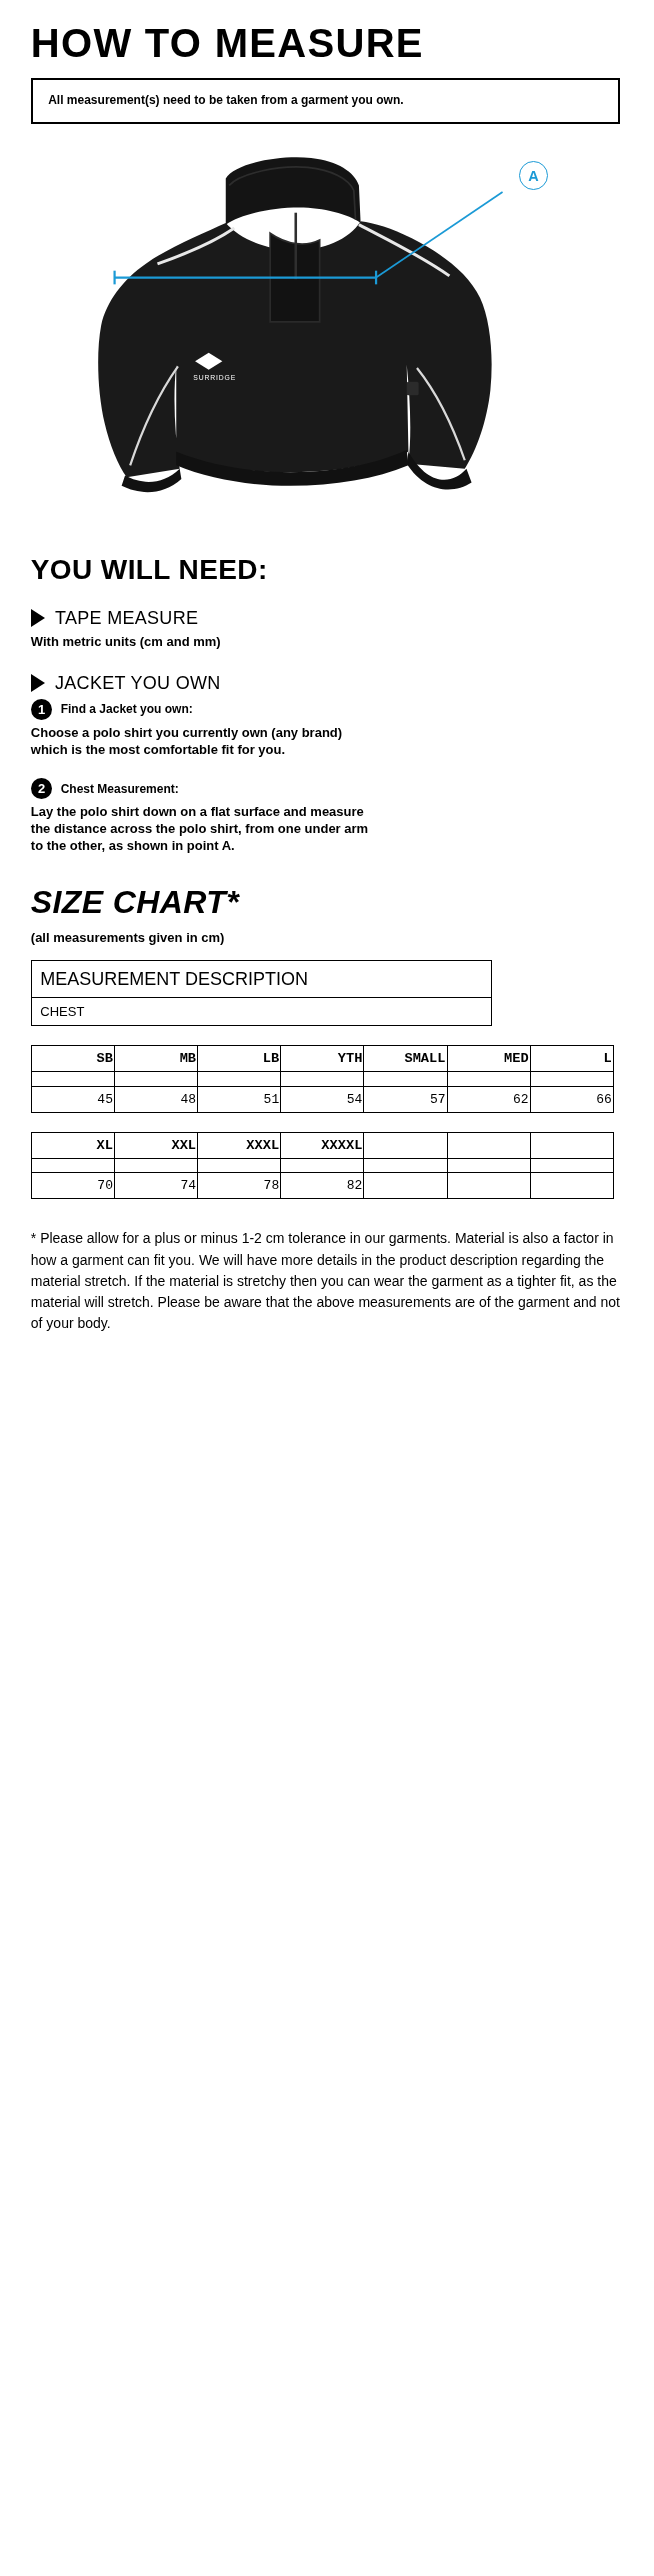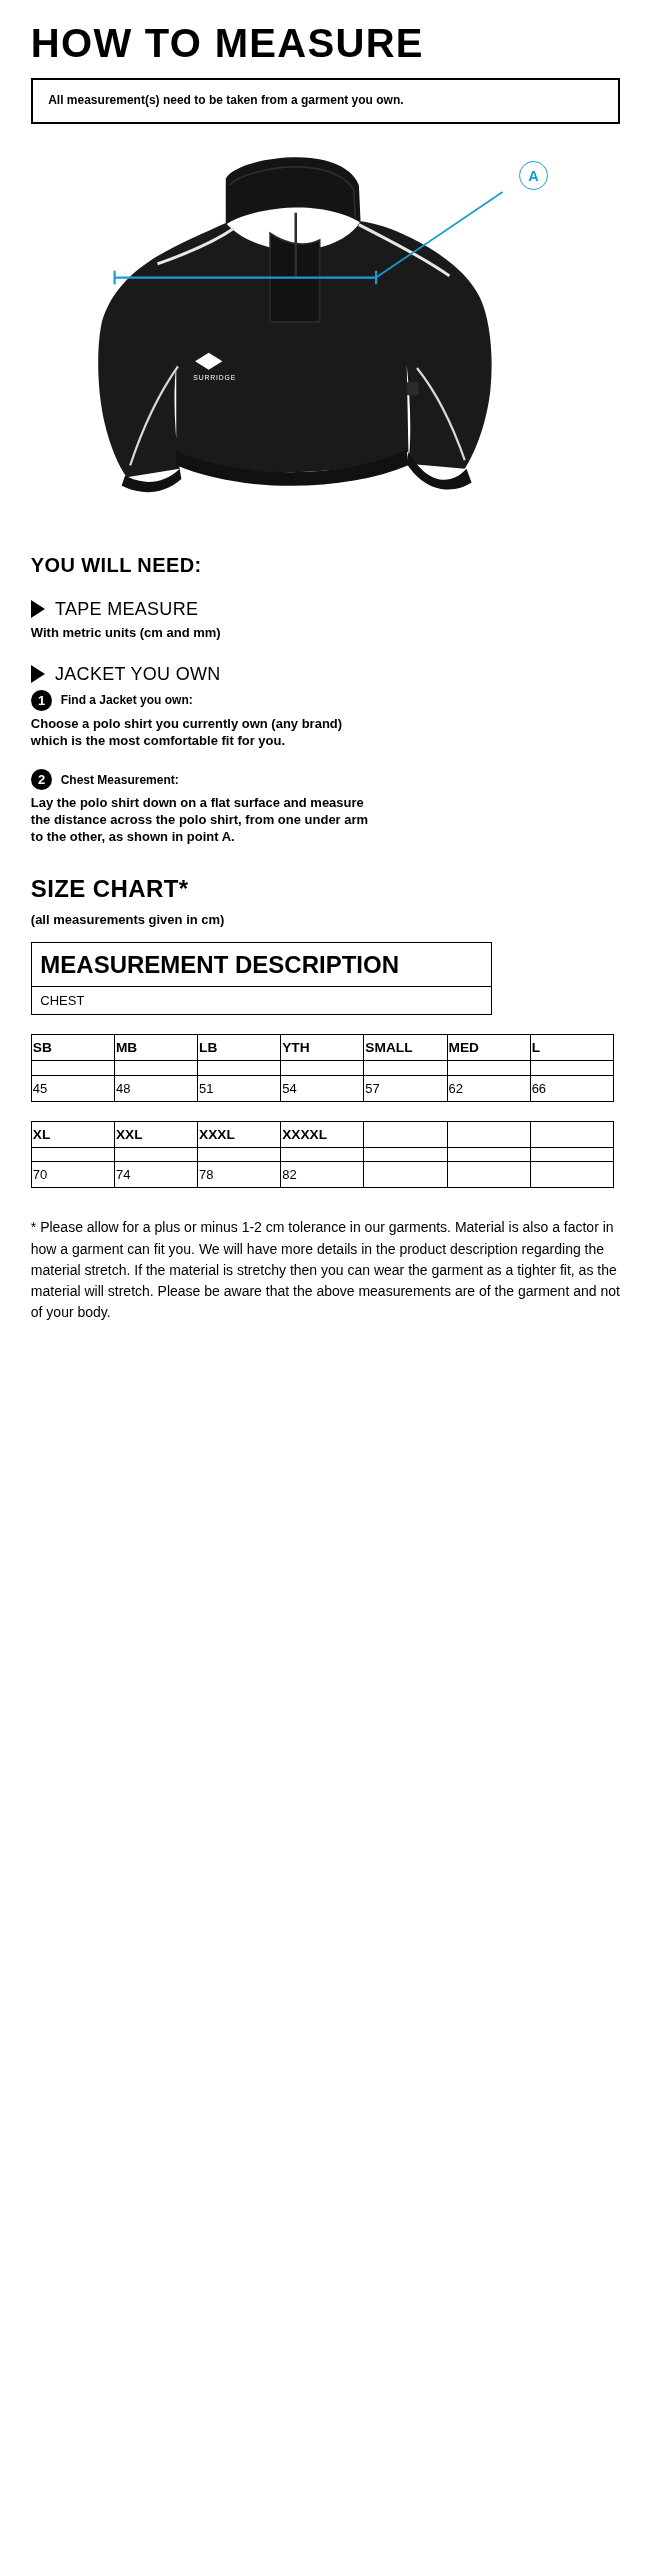--- a/index.html
+++ b/index.html
@@ -70,21 +70,21 @@
     font-size: 14.5px;
     font-weight: bold;
     display: flex;
     align-items: center;
     justify-content: center;
     background: #fff;
   }
 
   
   .section-title {
-    font-size: 20px;
+    font-size: 28px;
     font-weight: bold;
     letter-spacing: 0.4px;
     margin: 36px 0 22px 6.8px;
   }
   .need-item {
     margin: 0 0 5.1px 6.8px;
     display: flex;
     align-items: center;
     gap: 10.2px;
   }
@@ -130,67 +130,69 @@
   }
   .step-desc {
     font-size: 13px;
     font-weight: bold;
     line-height: 1.3;
     margin: 0 0 19px 6.8px;
   }
 
   
   .chart-title {
-    font-size: 24px;
+    font-size: 32px;
     font-weight: bold;
     margin: 29px 0 8.5px 6.8px;
     letter-spacing: 0.4px;
+    font-style: italic;
   }
   .chart-sub {
     font-size: 13px;
     font-weight: bold;
     margin: 0 0 15.4px 6.8px;
   }
 
   table { border-collapse: collapse; }
 
   .desc-table {
     margin-left: 6.8px;
     width: 461px;
     border: 1.7px solid #000;
   }
   .desc-table td {
     border: 1.7px solid #000;
     padding: 6px 8.5px;
   }
   .desc-table .t-head {
-    font-size: 24px;
-    font-weight: bold;
+    font-size: 18px;
+    font-weight: normal;
     padding: 7.7px 8.5px;
   }
   .desc-table .t-sub {
     font-size: 13.7px;
     font-weight: bold;
   }
   .desc-table .t-row {
     font-size: 13px;
     font-weight: normal;
   }
 
   .size-table {
     margin: 19px 0 0 6.8px;
     width: 583px;
     border: 1.7px solid #000;
   }
   .size-table td, .size-table th {
     border: 1.3px solid #000;
     width: 83px;
     height: 26px;
-    text-align: left;
-    font-size: 13px;
+    text-align: right;
+    font-size: 13px;
+    font-family: Liberation Mono, monospace;
   }
   .size-table th { font-weight: bold; font-size: 13.7px; }
   .size-table .blank-row td { height: 14.5px; }
   .size-table .val-row td { font-weight: normal; }
 
   
   .footnote {
     margin: 29px 6.8px 34px 6.8px;
     font-size: 14px;
     line-height: 1.52;

